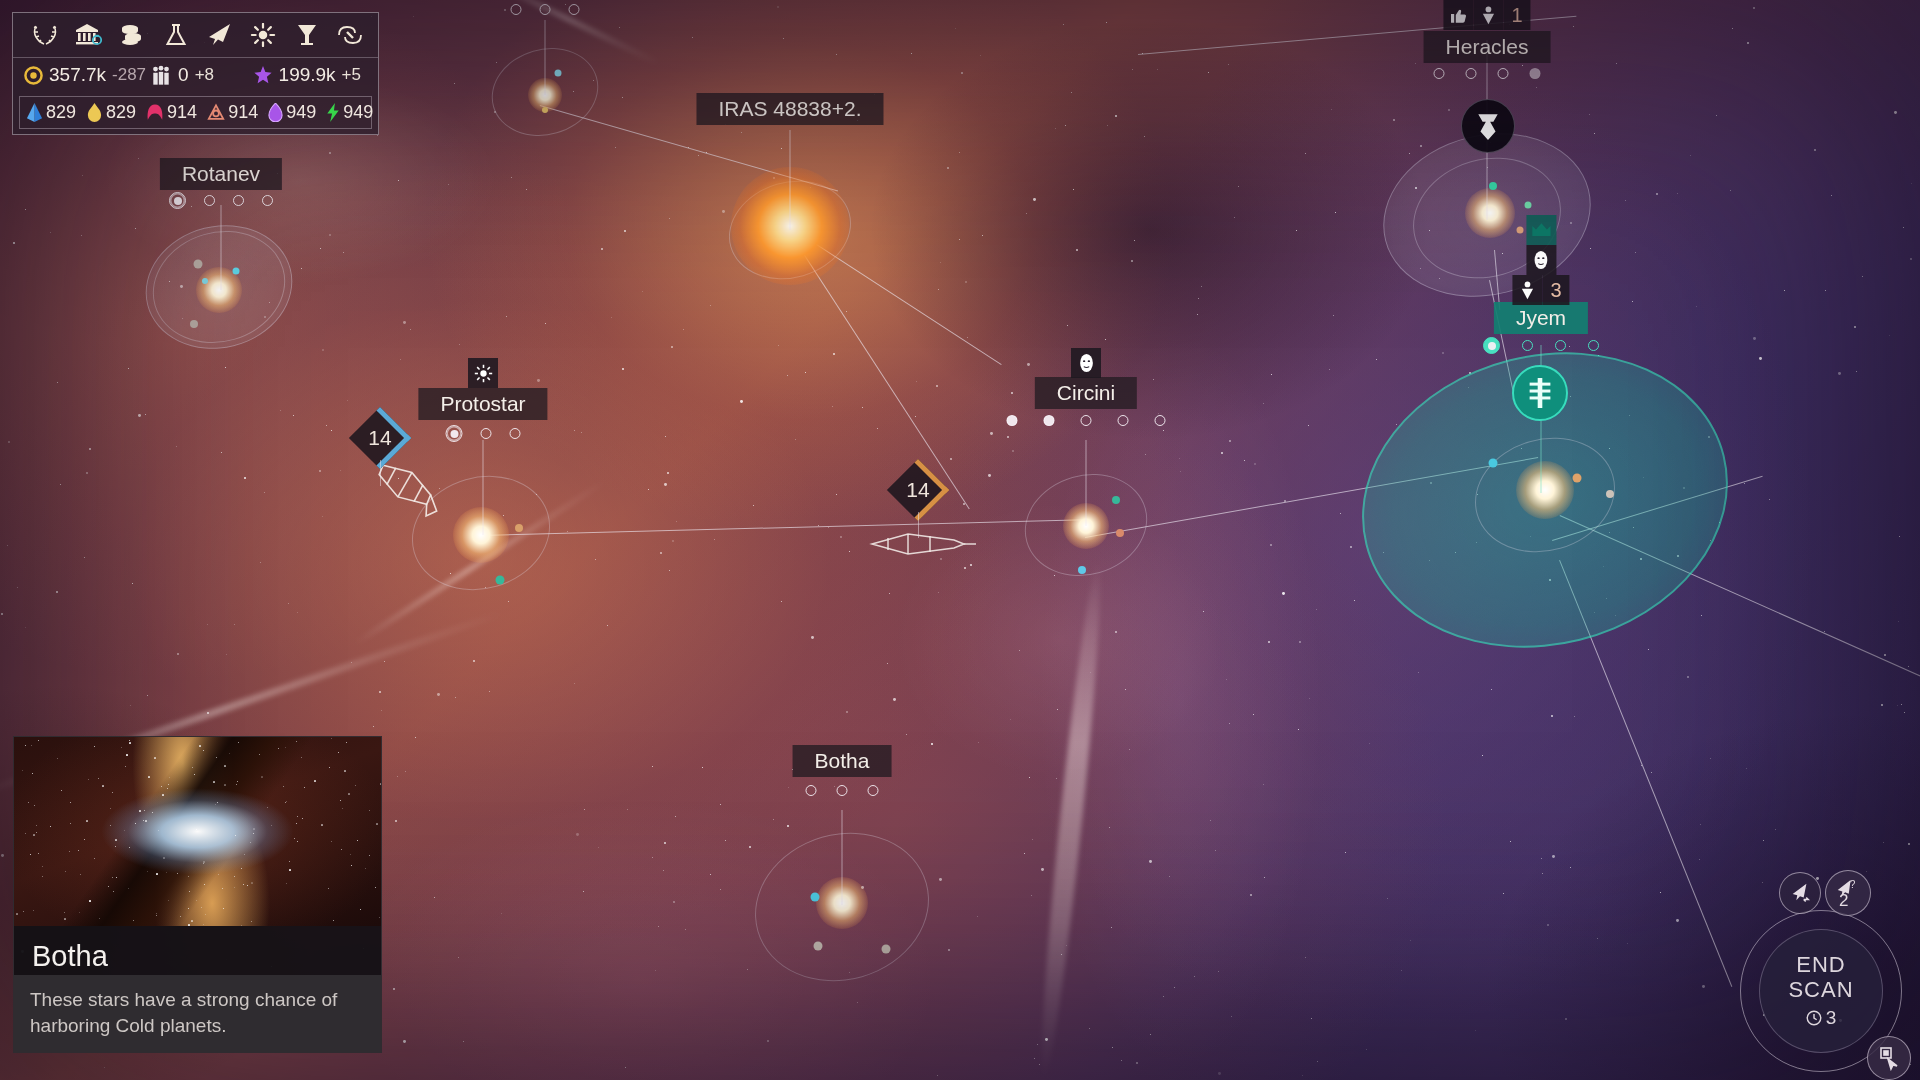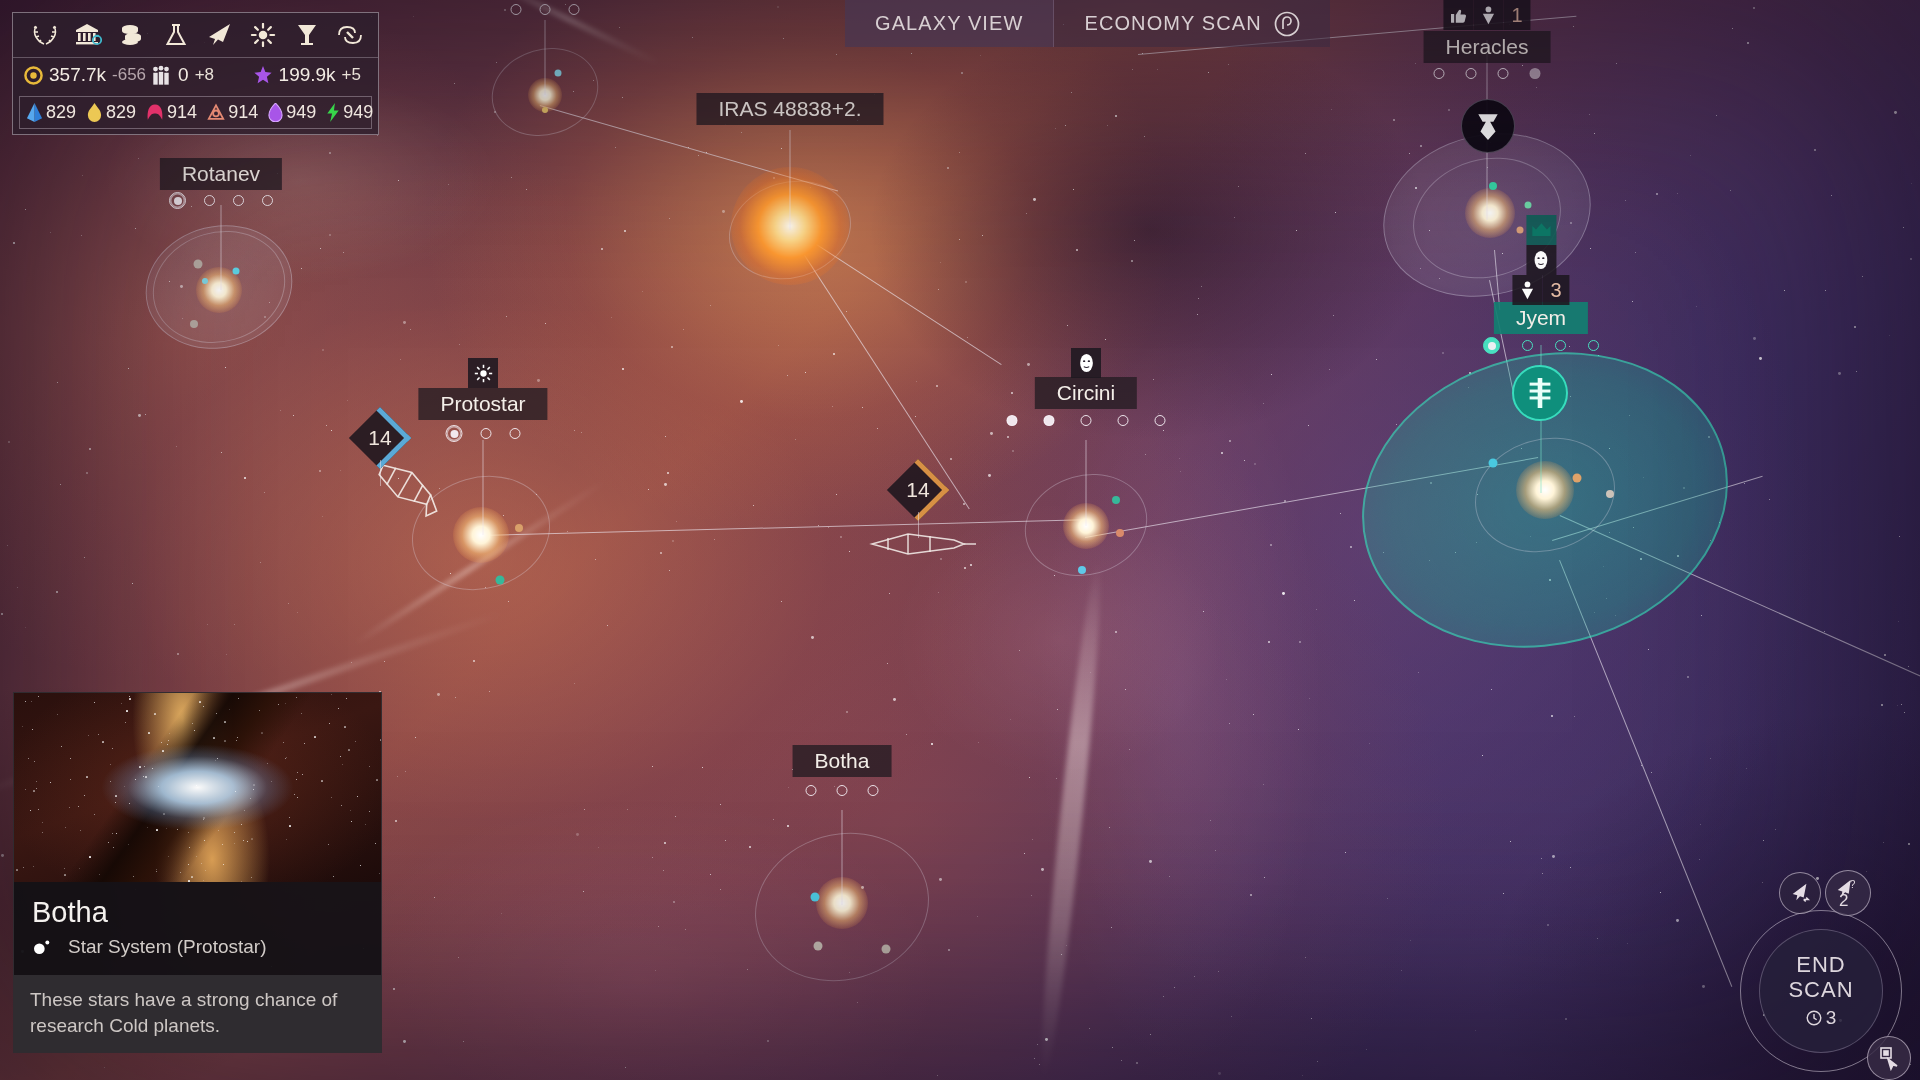--- a/index.html
+++ b/index.html
@@ -1220,21 +1220,21 @@
     </div>
 
     <div class="hud-row">
       <span style="display:inline-flex;">
         <svg width="19" height="19" viewBox="0 0 20 20">
             <circle cx="10" cy="10" r="8.5" fill="none" stroke="#e8b93a" stroke-width="2.6"></circle>
             <circle cx="10" cy="10" r="3.4" fill="#e8b93a"></circle>
           </svg>
       </span>
       <span class="val">357.7k</span>
-      <span class="sub">-656</span>
+      <span class="sub">-287</span>
       <span style="display:inline-flex; margin-left:-2px;">
         <svg width="22" height="21" viewBox="0 0 24 22" fill="#e8e3e6">
           <circle cx="6" cy="4" r="2.6"></circle>
             <rect x="3.6" y="8" width="4.8" height="13"></rect>
           <circle cx="12" cy="3" r="2.6"></circle>
             <rect x="9.6" y="7" width="4.8" height="14"></rect>
           <circle cx="18" cy="4" r="2.6"></circle>
             <rect x="15.6" y="8" width="4.8" height="13"></rect>
         </svg>
       </span>
@@ -1298,34 +1298,20 @@
         <span style="display:inline-flex;">
           <svg width="14" height="19" viewBox="0 0 14 20" fill="#37d64a">
               <path d="M9 0 L1 11 H6 L4 20 L13 8 H8 Z"></path>
             </svg>
         </span>
         <span>949</span>
       </span>
     </div>
   </div>
 
-  <div class="topnav">
-    <div class="tab active">
-      <span>GALAXY VIEW</span>
-    </div>
-    <div class="tab">
-      <span>ECONOMY SCAN</span>
-      <span style="display:inline-flex;">
-        <svg width="26" height="26" viewBox="0 0 26 26" fill="none" stroke="#d8cfd2" stroke-width="1.7">
-          <circle cx="13" cy="13" r="11.5"></circle>
-            <path d="M9 18 V10 a4 4 0 0 1 8 0 a4 4 0 0 1-4 4"></path>
-        </svg>
-      </span>
-    </div>
-  </div>
 
   <div class="infopanel">
     <div class="thumb">
       <div id="thumbstars">
           <div class="tstar" style="left:36px;top:89px;width:1px;height:1px;opacity:0.92"></div>
           <div class="tstar" style="left:182px;top:92px;width:1px;height:1px;opacity:0.88"></div>
           <div class="tstar" style="left:233px;top:148px;width:1px;height:1px;opacity:0.91"></div>
           <div class="tstar" style="left:98px;top:140px;width:1px;height:1px;opacity:0.58"></div>
           <div class="tstar" style="left:8px;top:33px;width:1px;height:1px;opacity:0.29"></div>
           <div class="tstar" style="left:55px;top:114px;width:1px;height:1px;opacity:0.50"></div>
@@ -1488,30 +1474,21 @@
           <div class="tstar" style="left:209px;top:171px;width:1px;height:1px;opacity:0.85"></div>
           <div class="tstar" style="left:237px;top:145px;width:1.7px;height:1.7px;opacity:0.26"></div>
           <div class="tstar" style="left:264px;top:11px;width:1px;height:1px;opacity:0.73"></div>
           <div class="tstar" style="left:220px;top:150px;width:1px;height:1px;opacity:0.30"></div>
           <div class="tstar" style="left:257px;top:88px;width:1px;height:1px;opacity:0.35"></div>
           <div class="tstar" style="left:72px;top:83px;width:1.7px;height:1.7px;opacity:0.65"></div>
           <div class="tstar" style="left:152px;top:135px;width:1px;height:1px;opacity:0.26"></div>
         </div>
     </div>
     <div class="ptitle">Botha</div>
-    <div class="psub">
-      <span style="display:inline-flex; width:22px;">
-        <svg width="20" height="16" viewBox="0 0 22 18" fill="#ffffff">
-            <circle cx="8" cy="11" r="6"></circle>
-            <circle cx="17" cy="4" r="2.2"></circle>
-          </svg>
-      </span>
-      <span>Star System (Protostar)</span>
-    </div>
-    <div class="pdesc">These stars have a strong chance of research Cold planets.</div>
+    <div class="pdesc">These stars have a strong chance of harboring Cold planets.</div>
   </div>
 
   <div class="endturn-wrap">
     <div class="et-outer"></div>
     <div class="et-inner">
       <div class="l1">END</div>
       <div class="l2">SCAN</div>
       <div class="l3">
         <span style="display:inline-flex;">
           <svg width="16" height="16" viewBox="0 0 18 18" fill="none" stroke="#ddd6dd" stroke-width="1.6">

